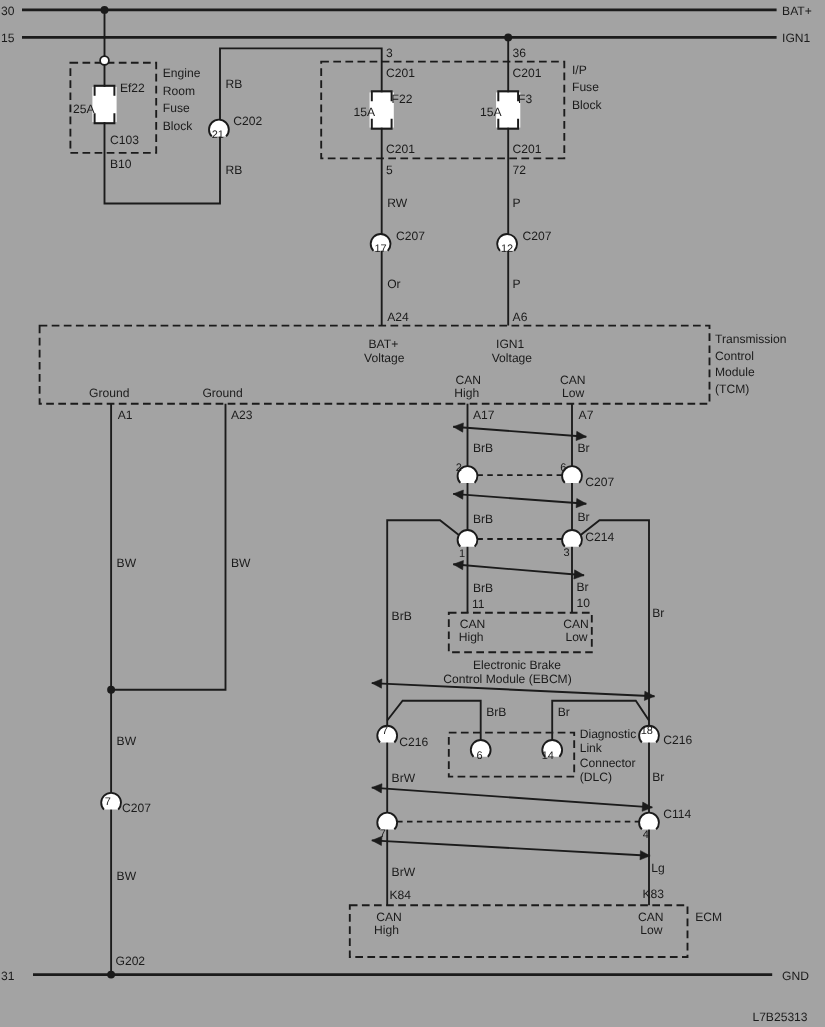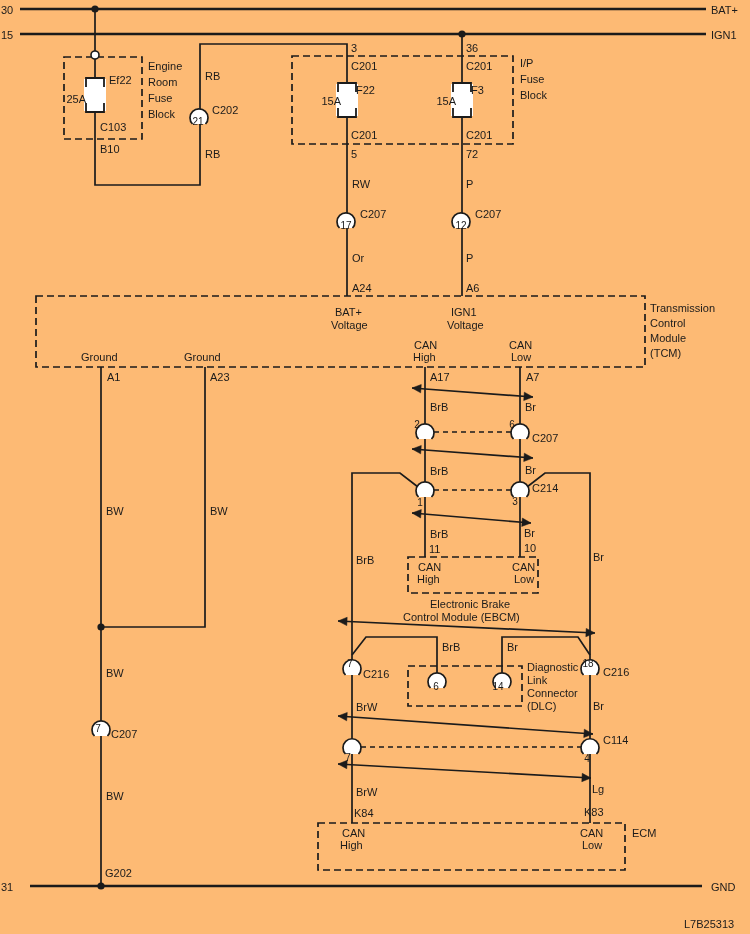--- a/index.html
+++ b/index.html
@@ -1,17 +1,17 @@
 <!DOCTYPE html>
 <html><head>
 <meta charset="utf-8">
 <title>Wiring Diagram</title>
 <style>
   html,body{margin:0;padding:0;background:#ffffff;}
-  #stage{width:750px;height:934px;position:relative;background:#fdba74;overflow:hidden;}
+  #stage{width:750px;height:934px;position:relative;background:#a3a3a3;overflow:hidden;}
   svg{display:block;font-family:"Liberation Sans",sans-serif;}
   text{fill:#1b1b1b;}
 </style>
 </head>
 <body>
 
 <div id="stage">
   <svg id="diagram" width="750" height="934" viewBox="0 0 750 934">
     <title>L7B25313</title>
   <line x1="20" y1="9" x2="706" y2="9" stroke="#1b1b1b" stroke-width="2.6"></line>

